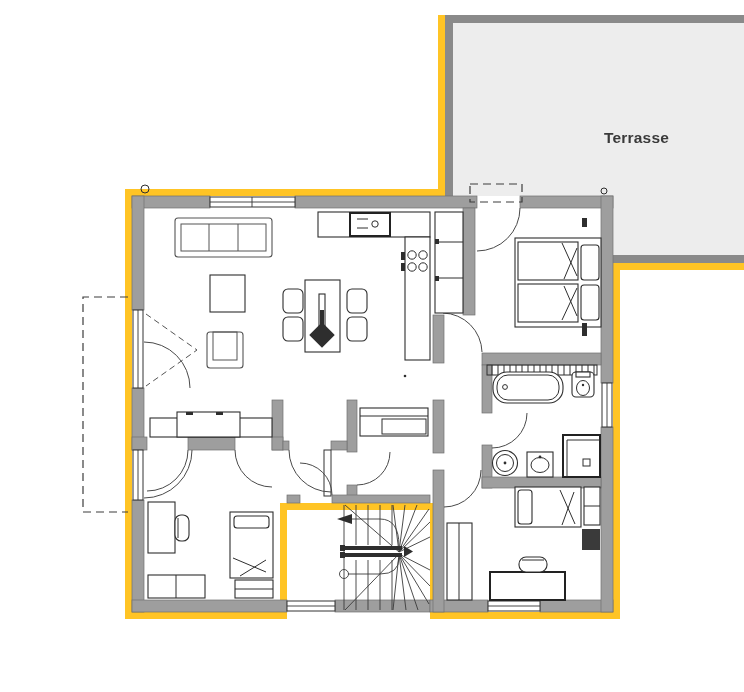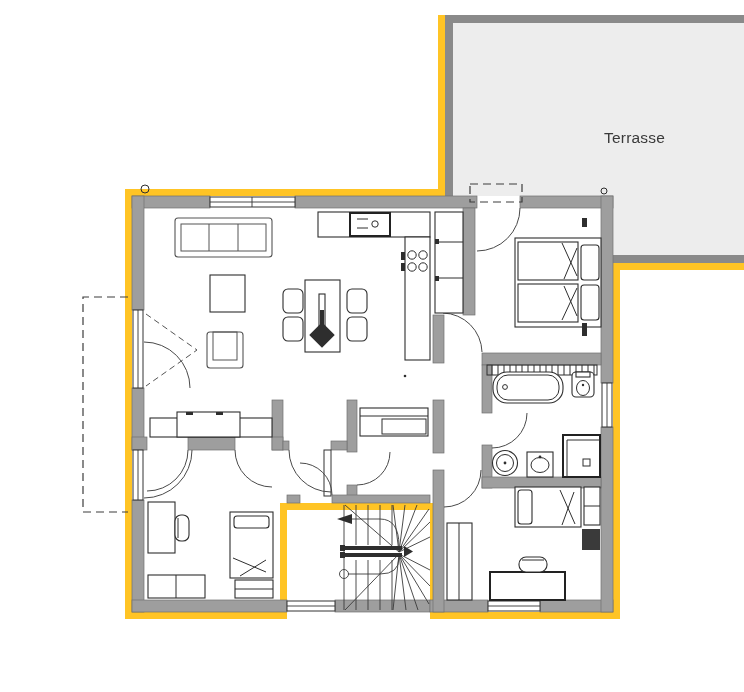--- a/index.html
+++ b/index.html
@@ -1,17 +1,17 @@
 <!DOCTYPE html>
 <html style="--accent: #FFC425; --wall: #9E9E9E; --terrace_fill: #EDEDED; --terrace_border: #8A8A8A; --ink: #2E2E2E; --label_ink: #3A3A3A; --paper: #FFFFFF;"><head>
 <meta charset="utf-8">
 <style>
   html,body{margin:0;padding:0;background:#fff;}
   .canvas{position:relative;width:744px;height:692px;background:var(--paper,#fff);overflow:hidden;
-          font-family:"Liberation Sans", sans-serif;}
+          font-family:"Liberation Sans", sans-serif;font-weight:bold;}
   svg{position:absolute;left:0;top:0;}
   .yellow{fill:var(--accent,#FFC425);}
   .wall{fill:var(--wall,#9E9E9E);stroke:#6f6f6f;stroke-width:.7;}
   .tborder{fill:var(--terrace_border,#8A8A8A);}
   .tfill{fill:var(--terrace_fill,#EDEDED);}
   .furn{fill:#fff;stroke:var(--ink,#2E2E2E);stroke-width:1.1;}
   .furnline{stroke:var(--ink,#2E2E2E);stroke-width:1;fill:none;}
   .soft{stroke:#555;}
   .win{fill:#fff;stroke:#333;stroke-width:1;}
   .winline{stroke:#333;stroke-width:.9;fill:none;}

